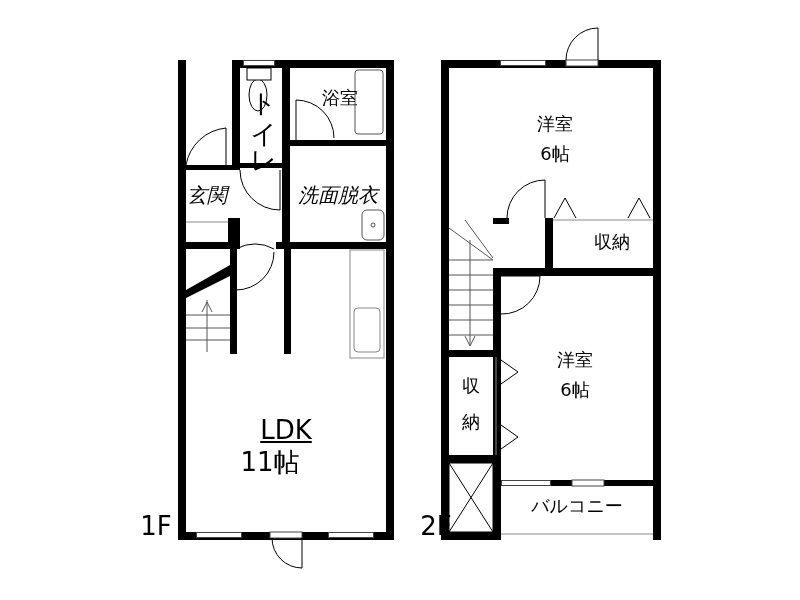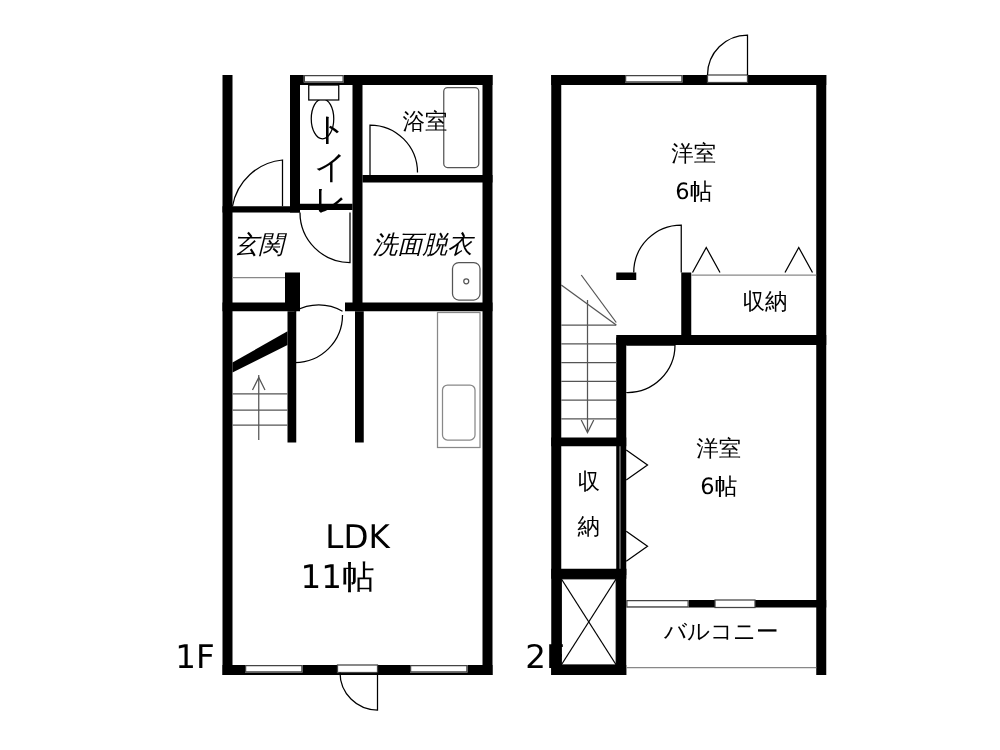--- a/index.html
+++ b/index.html
@@ -72,21 +72,21 @@
     <line x1="186" y1="222" x2="228" y2="222" stroke="#888"></line>
 
     <rect x="270" y="532" width="32" height="6" fill="#fff" stroke="#444"></rect>
     <path d="M272,538 A30,30 0 0 0 302,568 L302,538" fill="none" stroke="#000"></path>
   </svg>
 
   <div class="lbl big" style="left:244px;top:74px;width:34px;writing-mode:vertical-rl;">トイレ</div>
   <div class="lbl mid" style="left:300px;top:88px;width:80px;">浴室</div>
   <div class="lbl sm" style="left:182px;top:184px;width:50px;">玄関</div>
   <div class="lbl sm" style="left:290px;top:184px;width:96px;">洗面脱衣</div>
-  <div class="lbl big" style="left:236px;top:416px;width:100px;">LDK</div>
+  <div class="lbl big" style="left:236px;top:416px;width:100px;text-decoration:underline;">LDK</div>
   <div class="lbl big" style="left:220px;top:448px;width:100px;">11帖</div>
   <div class="lbl big" style="left:136px;top:512px;width:40px;">1F</div>
 </div>
 
 <div>
   <div class="w" style="left:441px;top:60px;width:220px;height:8px;"></div>
   <div class="w" style="left:441px;top:60px;width:8px;height:480px;"></div>
   <div class="w" style="left:653px;top:60px;width:8px;height:480px;"></div>
   <div class="w" style="left:441px;top:532px;width:60px;height:8px;"></div>
   <div class="w" style="left:441px;top:455px;width:60px;height:8px;"></div>

